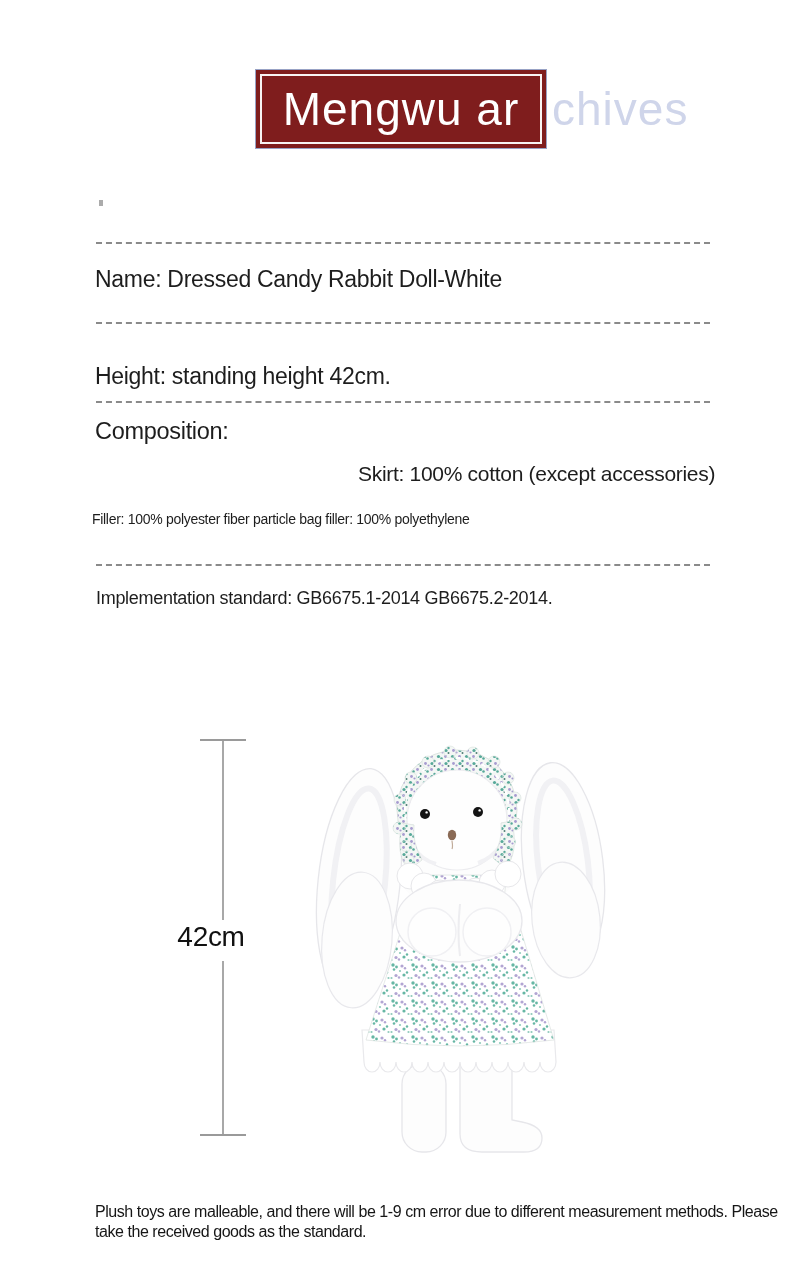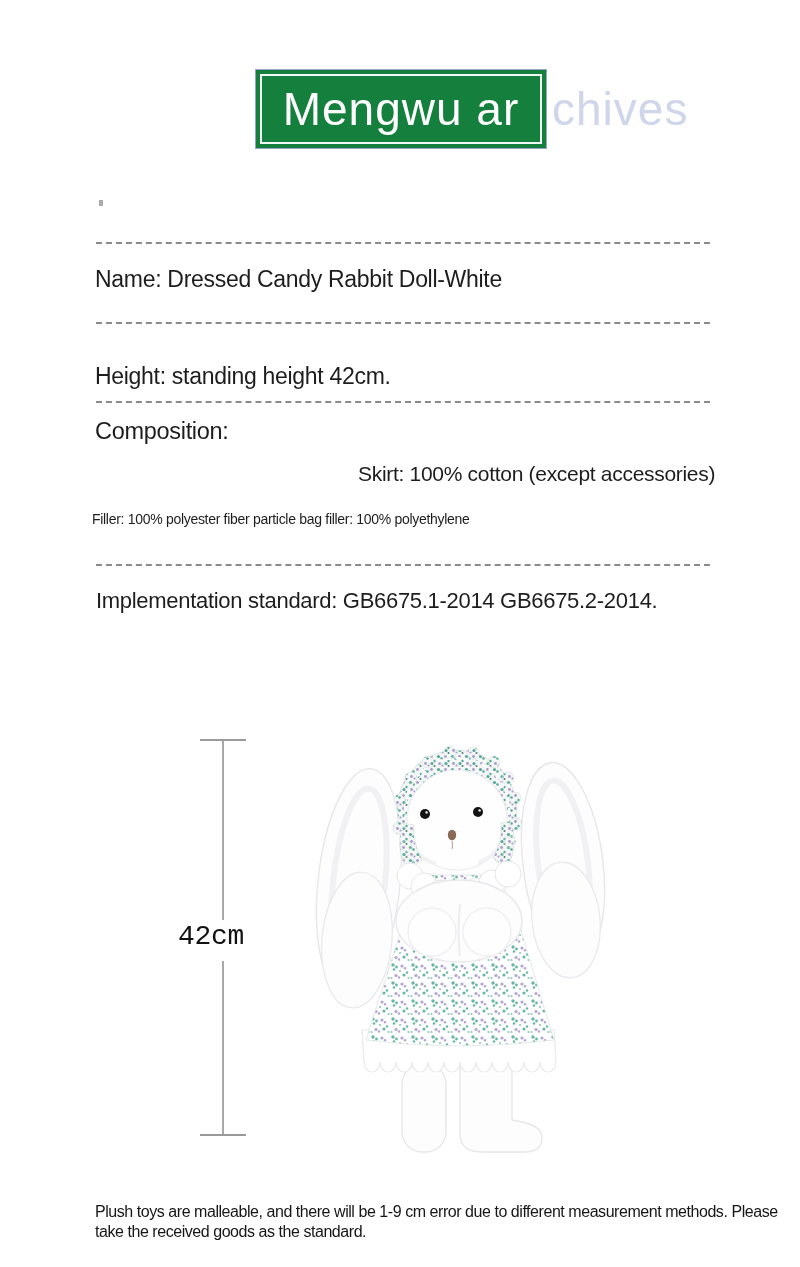--- a/index.html
+++ b/index.html
@@ -3,21 +3,21 @@
 <meta charset="utf-8">
 <style>
   html,body{margin:0;padding:0;background:#ffffff;}
   .page{
     position:relative;width:800px;height:1267px;overflow:hidden;background:#ffffff;
     font-family:"Liberation Sans", sans-serif;color:#1d1d1d;letter-spacing:-0.3px;
   }
   
   .brand-box{
     position:absolute;left:255px;top:69px;width:292px;height:80px;
-    background:#15803d;border:1px solid #98a2c5;box-sizing:border-box;
+    background:#7f1d1d;border:1px solid #98a2c5;box-sizing:border-box;
   }
   .brand-inner{
     position:absolute;left:4px;top:4px;right:4px;bottom:4px;
     border:2px solid rgba(255,255,255,0.95);pointer-events:none;
   }
   .brand-title{
     position:absolute;left:0;top:0;width:100%;height:78px;line-height:78px;
     text-align:center;font-size:46px;letter-spacing:1px;color:#ffffff;white-space:nowrap;
   }
   .brand-overflow{
@@ -28,28 +28,28 @@
   
   .age-line{position:absolute;left:0;top:188px;width:680px;text-align:right;font-size:23px;}
   .sep{position:absolute;left:96px;width:614px;height:0;border-top:2px dashed #8a8a8a;}
   .sep-1{top:242px}.sep-2{top:322px}.sep-3{top:401px}.sep-4{top:564px}
   .name-line{position:absolute;left:95px;top:266px;font-size:23px;}
   .height-line{position:absolute;left:95px;top:343px;font-size:23px;margin-top:20px;}
   .comp-label{position:absolute;left:95px;top:418px;font-size:23.5px;}
   .main-material{position:absolute;left:93px;top:465px;font-size:17.5px;}
   .skirt-line{position:absolute;left:358px;top:462px;font-size:21px;}
   .filler-line{position:absolute;left:92px;top:511px;font-size:14px;}
-  .std-line1{position:absolute;left:96px;top:588px;font-size:22px;}
+  .std-line1{position:absolute;left:96px;top:588px;font-size:18px;}
   .std-line2{position:absolute;left:225px;top:636px;font-size:22.5px;}
   
   .meas-cap{position:absolute;left:200px;width:46px;height:2px;background:#9a9a9a;}
   .meas-cap-top{top:739px}.meas-cap-bottom{top:1134px}
   .meas-line{position:absolute;left:222px;width:2px;background:#a8a8a8;}
   .meas-line-a{top:741px;height:179px}.meas-line-b{top:961px;height:173px}
-  .meas-label{position:absolute;left:166px;top:921px;width:90px;text-align:center;font-size:28px;color:#111;font-family:Liberation Mono, monospace;}
+  .meas-label{position:absolute;left:166px;top:921px;width:90px;text-align:center;font-size:28px;color:#111;}
   
   .doll{position:absolute;left:310px;top:728px;width:300px;height:440px;}
   
   .footer-note{
     position:absolute;left:95px;top:1186px;width:700px;
     font-size:16px;letter-spacing:-0.45px;line-height:20px;color:#161616;
   }
 </style>
 </head>
 <body>

